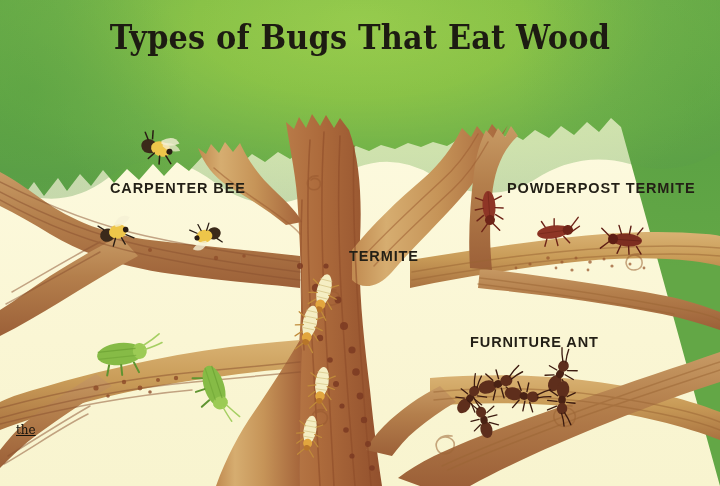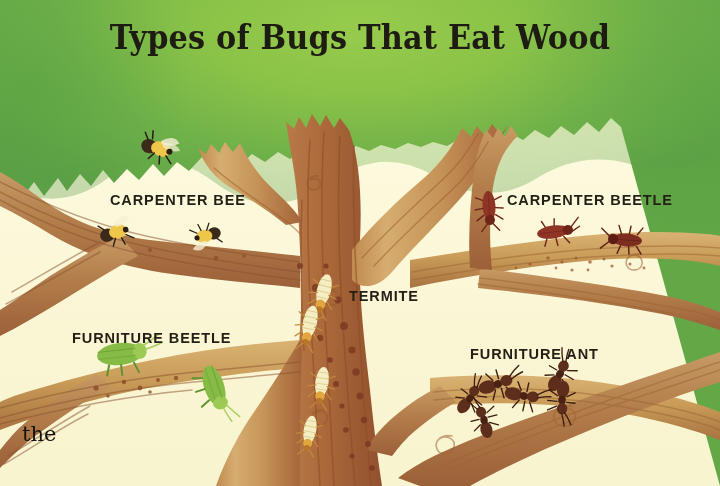--- a/index.html
+++ b/index.html
@@ -65,41 +65,41 @@
 
   
   .label {
     position: absolute;
     font-family: "Liberation Sans", sans-serif;
     font-weight: 700;
     font-size: 14.5px;
     letter-spacing: 0.9px;
     color: #231f16;
     white-space: nowrap;
-    margin-top: 12px;
   }
   .label-carpenter-bee      { left: 110px;  top: 180px; }
   .label-powderpost-beetle  { left: 507px;  top: 180px; }
-  .label-termite            { left: 349px;  top: 276px; }
+  .label-termite            { left: 349px;  top: 248px; }
   .label-furniture-beetle   { left: 72px;   top: 318px; }
   .label-carpenter-ant      { left: 470px;  top: 334px; }
 
   
   .logo {
     position: absolute;
     left: 14px; top: 424px;
     font-family: "DejaVu Serif", "Liberation Serif", serif;
     color: #14120c;
     line-height: 1;
   }
   .logo .logo-the {
-    font-size: 21px;
+    font-size: 12px;
     letter-spacing: 0px;
     display: block;
-    margin-left: 8px;
+    margin-left: 2px;
+    text-decoration: underline;
   }
   .logo .logo-spruce {
     font-size: 37px;
     display: block;
     margin-top: 1px;
     letter-spacing: -0.5px;
   }
 
   svg.layer {
     position: absolute;
@@ -700,22 +700,21 @@
           <path d="M7,5 l5,9"></path>
         <path d="M-4,-5 l-5,-8"></path>
           <path d="M2,-5 l0,-9"></path>
       </g>
     </g>
   </svg>
 
   <div class="title">Types of Bugs That Eat Wood</div>
 
   <div class="label label-carpenter-bee">CARPENTER BEE</div>
-  <div class="label label-powderpost-beetle">CARPENTER BEETLE</div>
+  <div class="label label-powderpost-beetle">POWDERPOST TERMITE</div>
   <div class="label label-termite">TERMITE</div>
-  <div class="label label-furniture-beetle">FURNITURE BEETLE</div>
   <div class="label label-carpenter-ant">FURNITURE ANT</div>
 
   <div class="logo">
     <span class="logo-the">the</span>
   </div>
 
 </div>
 
 </body></html>

